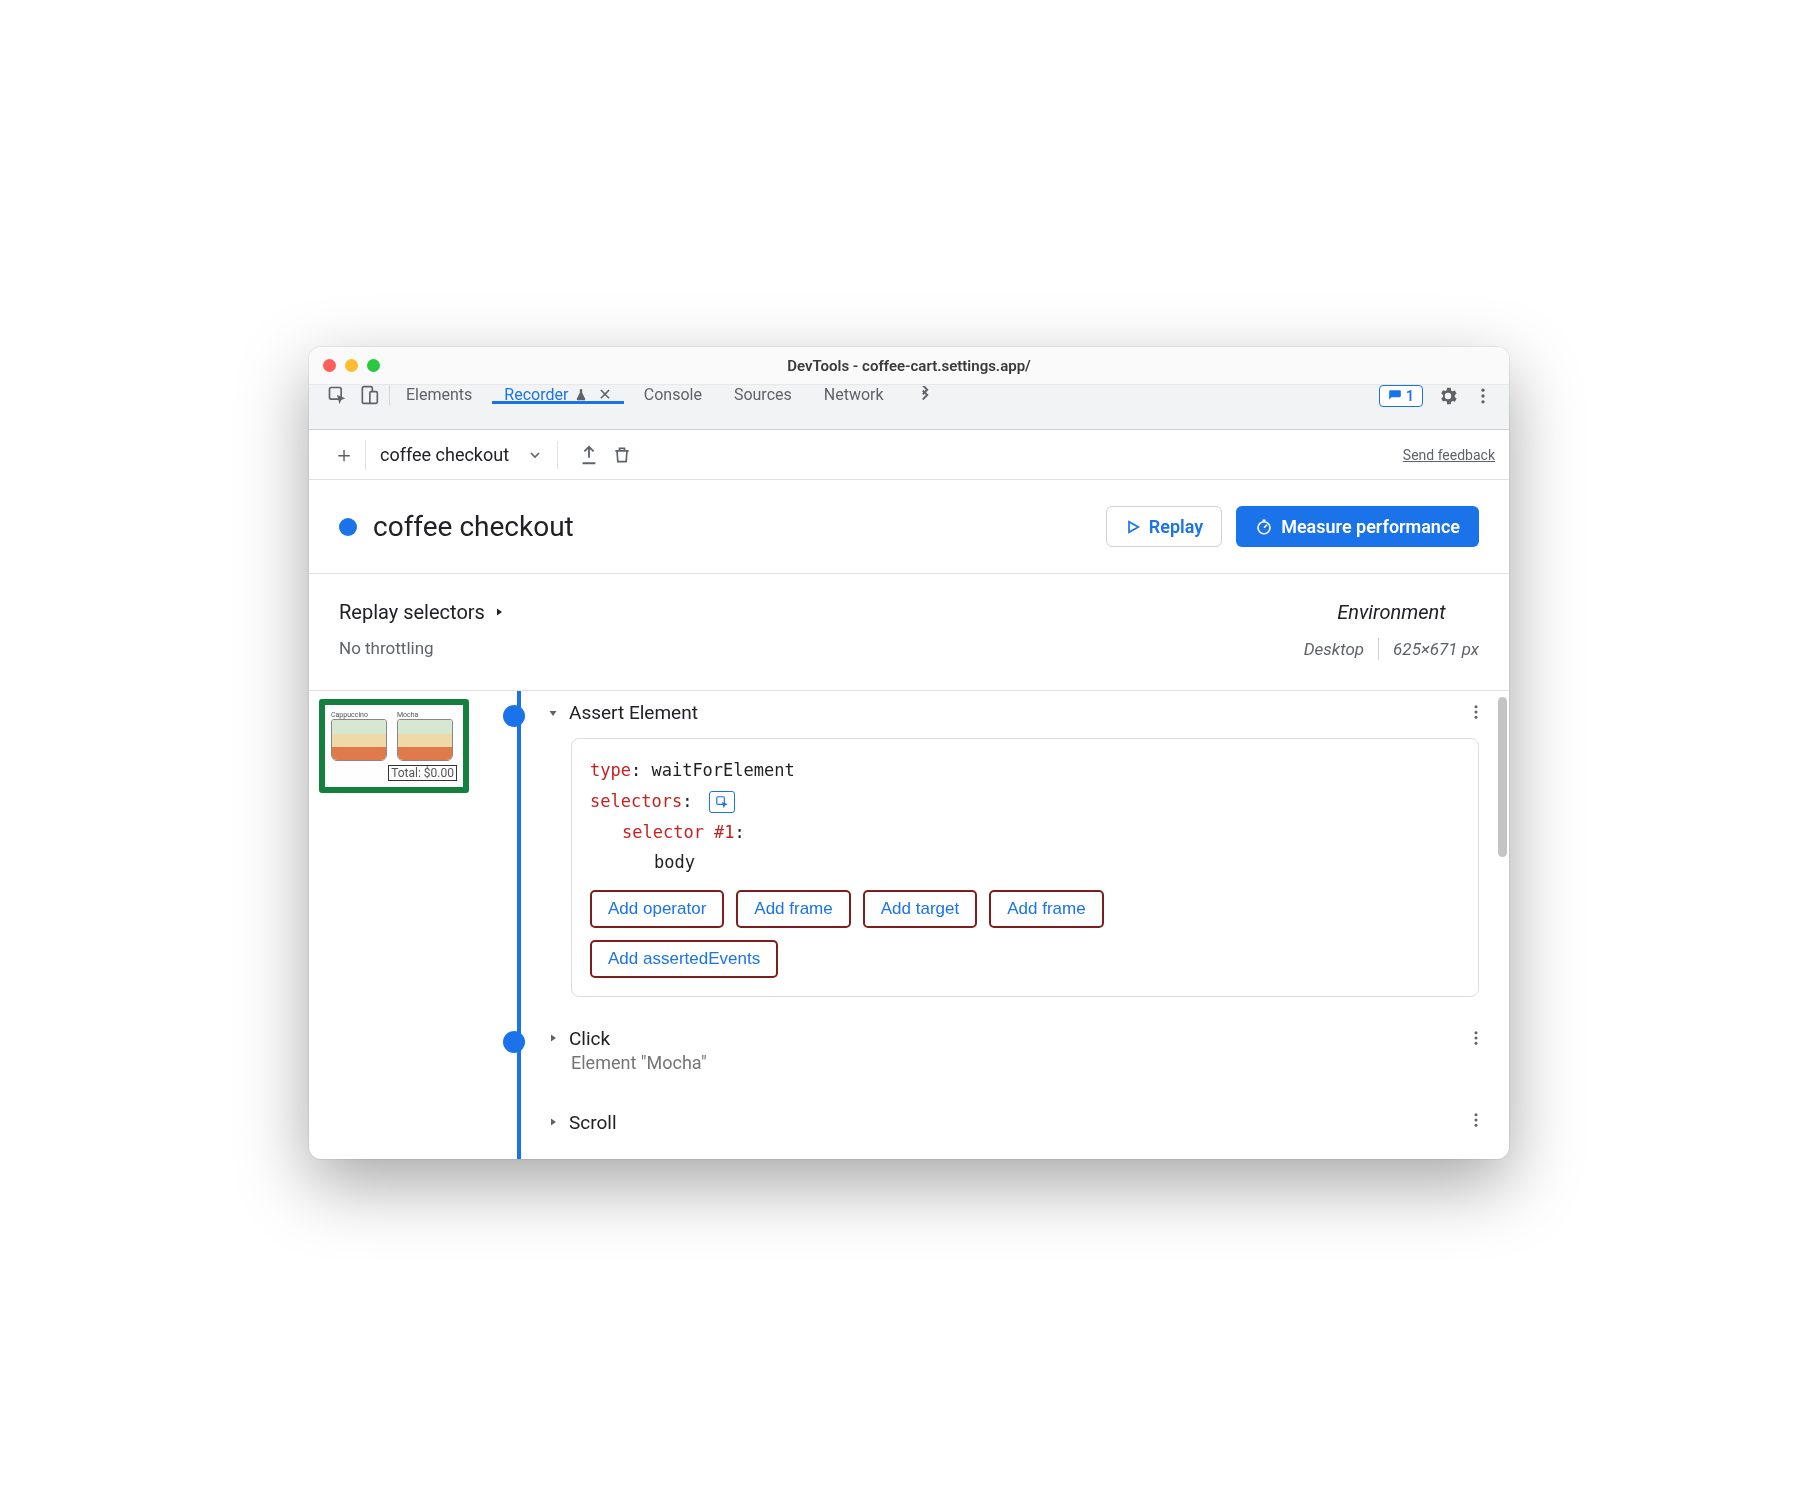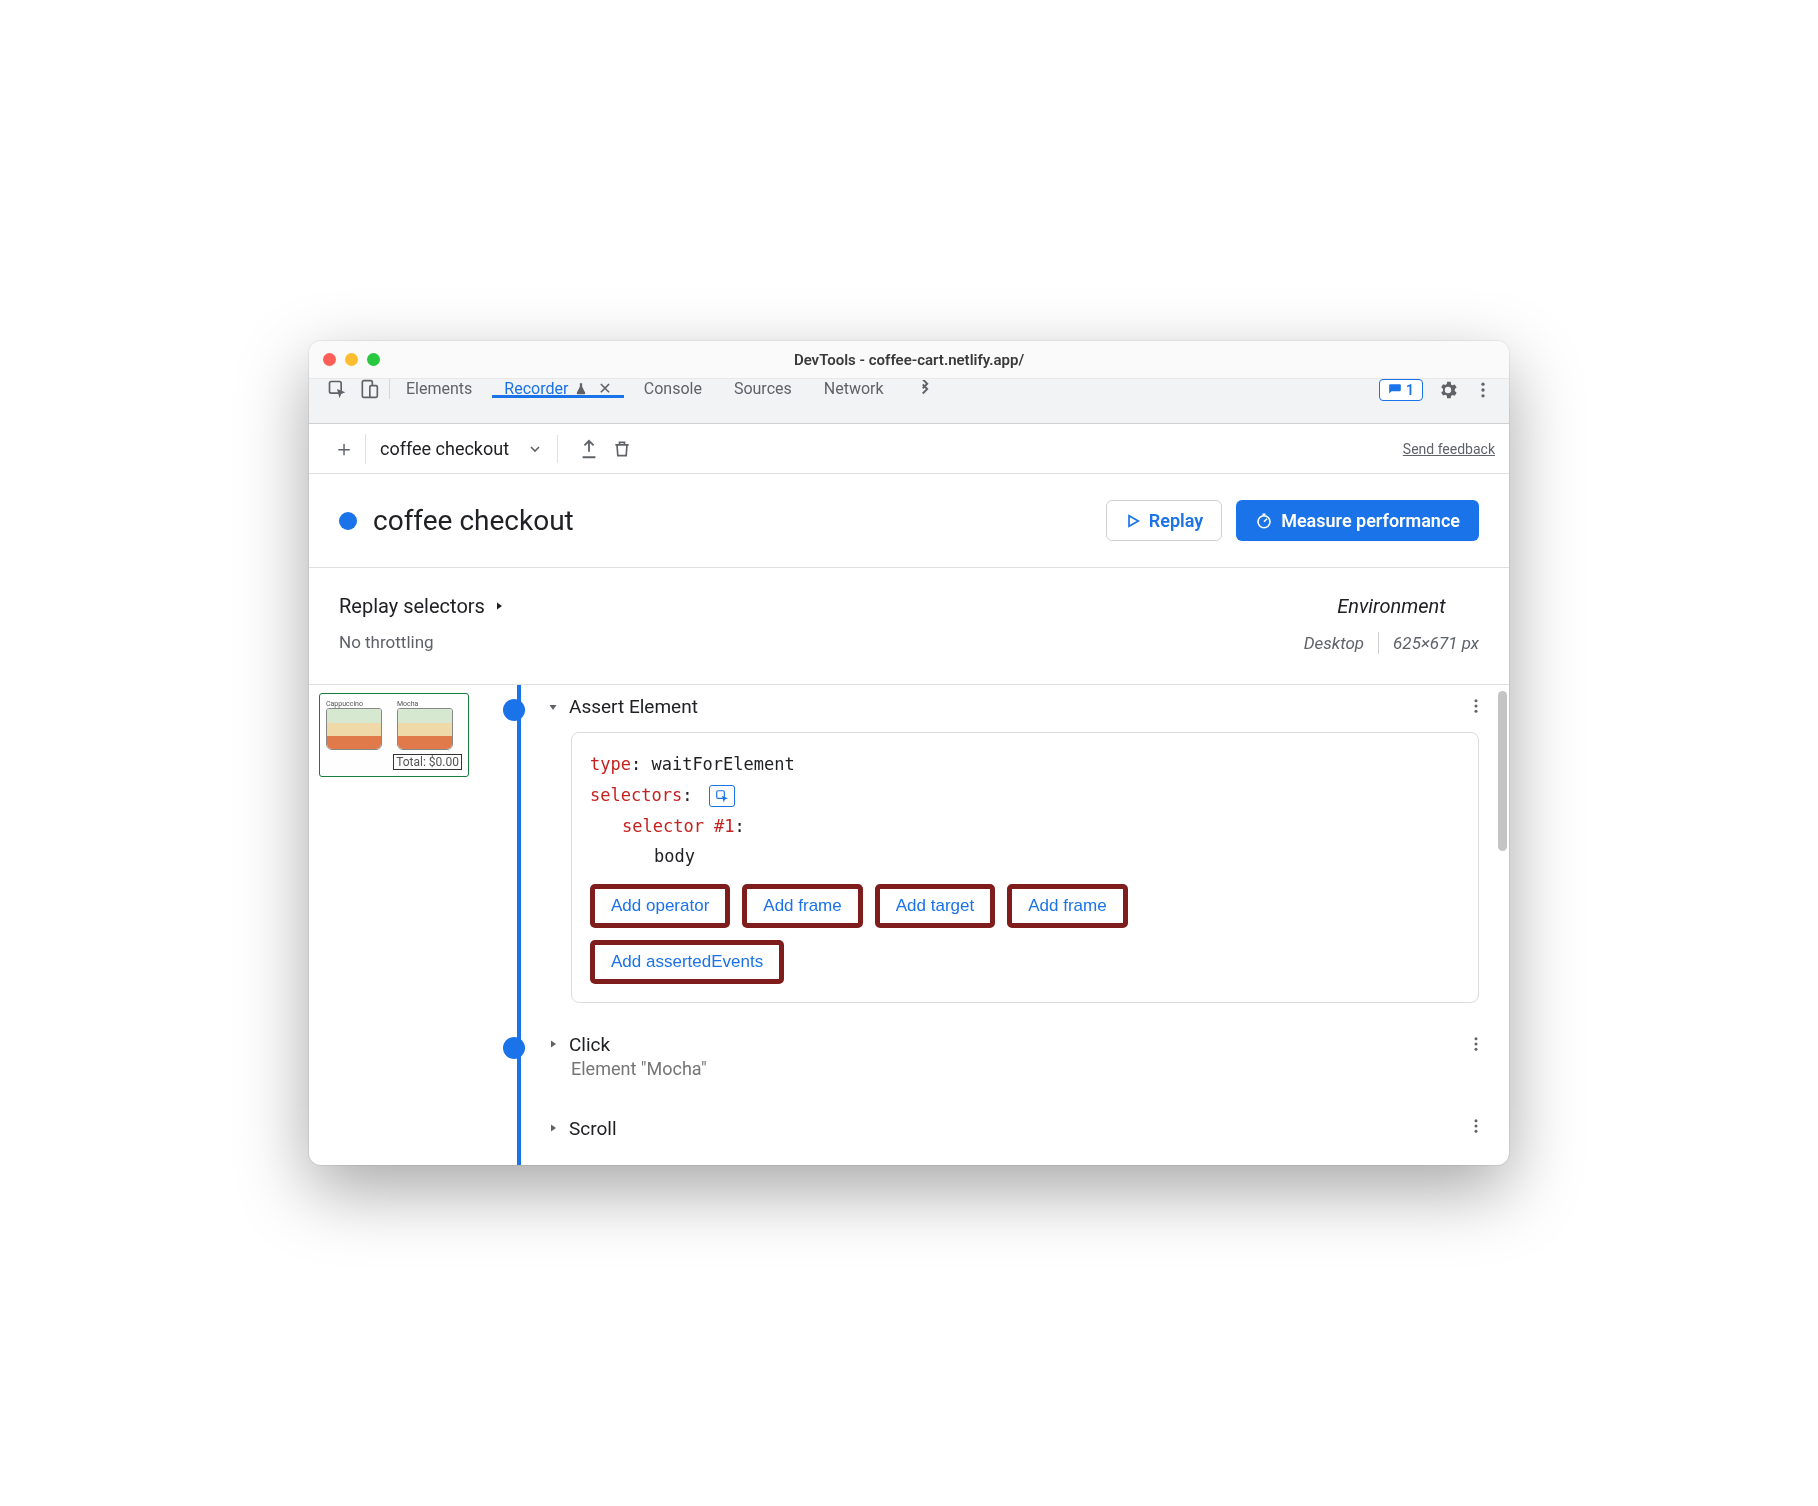--- a/index.html
+++ b/index.html
@@ -115,21 +115,21 @@
 
 .body {
   display: flex; flex: 1; overflow: hidden;
   position: relative;
 }
 .thumb-col {
   width: 178px; padding: 8px 10px;
   border-right: 0;
 }
 .thumb-card {
-  width: 150px; border: 1px solid #15803d; border-radius: 3px;
+  width: 150px; border: 6px solid #15803d; border-radius: 3px;
   background: #fefefe; padding: 6px; font-size: 8px; color: #555;
 }
 .thumb-cups { display: flex; gap: 6px; margin-bottom: 4px; }
 .cup {
   width: 56px; height: 42px; border: 1px solid #888; border-radius: 3px 3px 6px 6px;
   position: relative; overflow: hidden;
 }
 .cup .layer { position: absolute; left: 0; right: 0; }
 .cup .l1 { top: 0; height: 33%; background: #d6e8d0; }
 .cup .l2 { top: 33%; height: 33%; background: #f0d9a8; }
@@ -165,21 +165,21 @@
 .code-line { font-family: ui-monospace, Menlo, Consolas, monospace; font-size: 17px; line-height: 1.8; }
 .k-red { color: #c5221f; }
 .k-black { color: #202124; }
 .pick-btn {
   display: inline-flex; align-items: center; justify-content: center;
   width: 26px; height: 22px; border: 1px solid #1a73e8; border-radius: 3px;
   color: #1a73e8; vertical-align: middle; margin-left: 6px;
 }
 .add-row { display: flex; flex-wrap: wrap; gap: 12px; margin-top: 12px; }
 .add-btn {
-  border: 5px solid #7f1d1d; border-radius: 5px;
+  border: 2px solid #7f1d1d; border-radius: 5px;
   padding: 7px 16px; font-size: 17px; color: #1a73e8; font-weight: 500;
   background: #fff; cursor: pointer;
 }
 .scrollbar {
   position: absolute; right: 2px; top: 6px; width: 9px; height: 160px;
   background: #c4c4c4; border-radius: 5px;
 }
 .step.last { margin-bottom: 0; }
 .step.cut { overflow: hidden; height: 36px; }
 .step.cut::before{ top: 10px; }
@@ -189,21 +189,21 @@
 <body>
 
 <div class="window">
 
   <div class="titlebar">
     <div class="traffic">
       <div class="dot r"></div>
       <div class="dot y"></div>
       <div class="dot g"></div>
     </div>
-    <div class="title-text">DevTools - coffee-cart.netlify.app/</div>
+    <div class="title-text">DevTools - coffee-cart.settings.app/</div>
   </div>
 
   <div class="tabbar">
     <div class="tab-lead">
       <span>
         <svg width="20" height="20" viewBox="0 0 24 24" fill="none" stroke="#5f6368" stroke-width="2">
             <rect x="3" y="3" width="14" height="14" rx="2"></rect>
             <path d="M12 12 L22 16 L17 18 L15 23 Z" fill="#5f6368" stroke="none"></path>
           </svg>
       </span>

